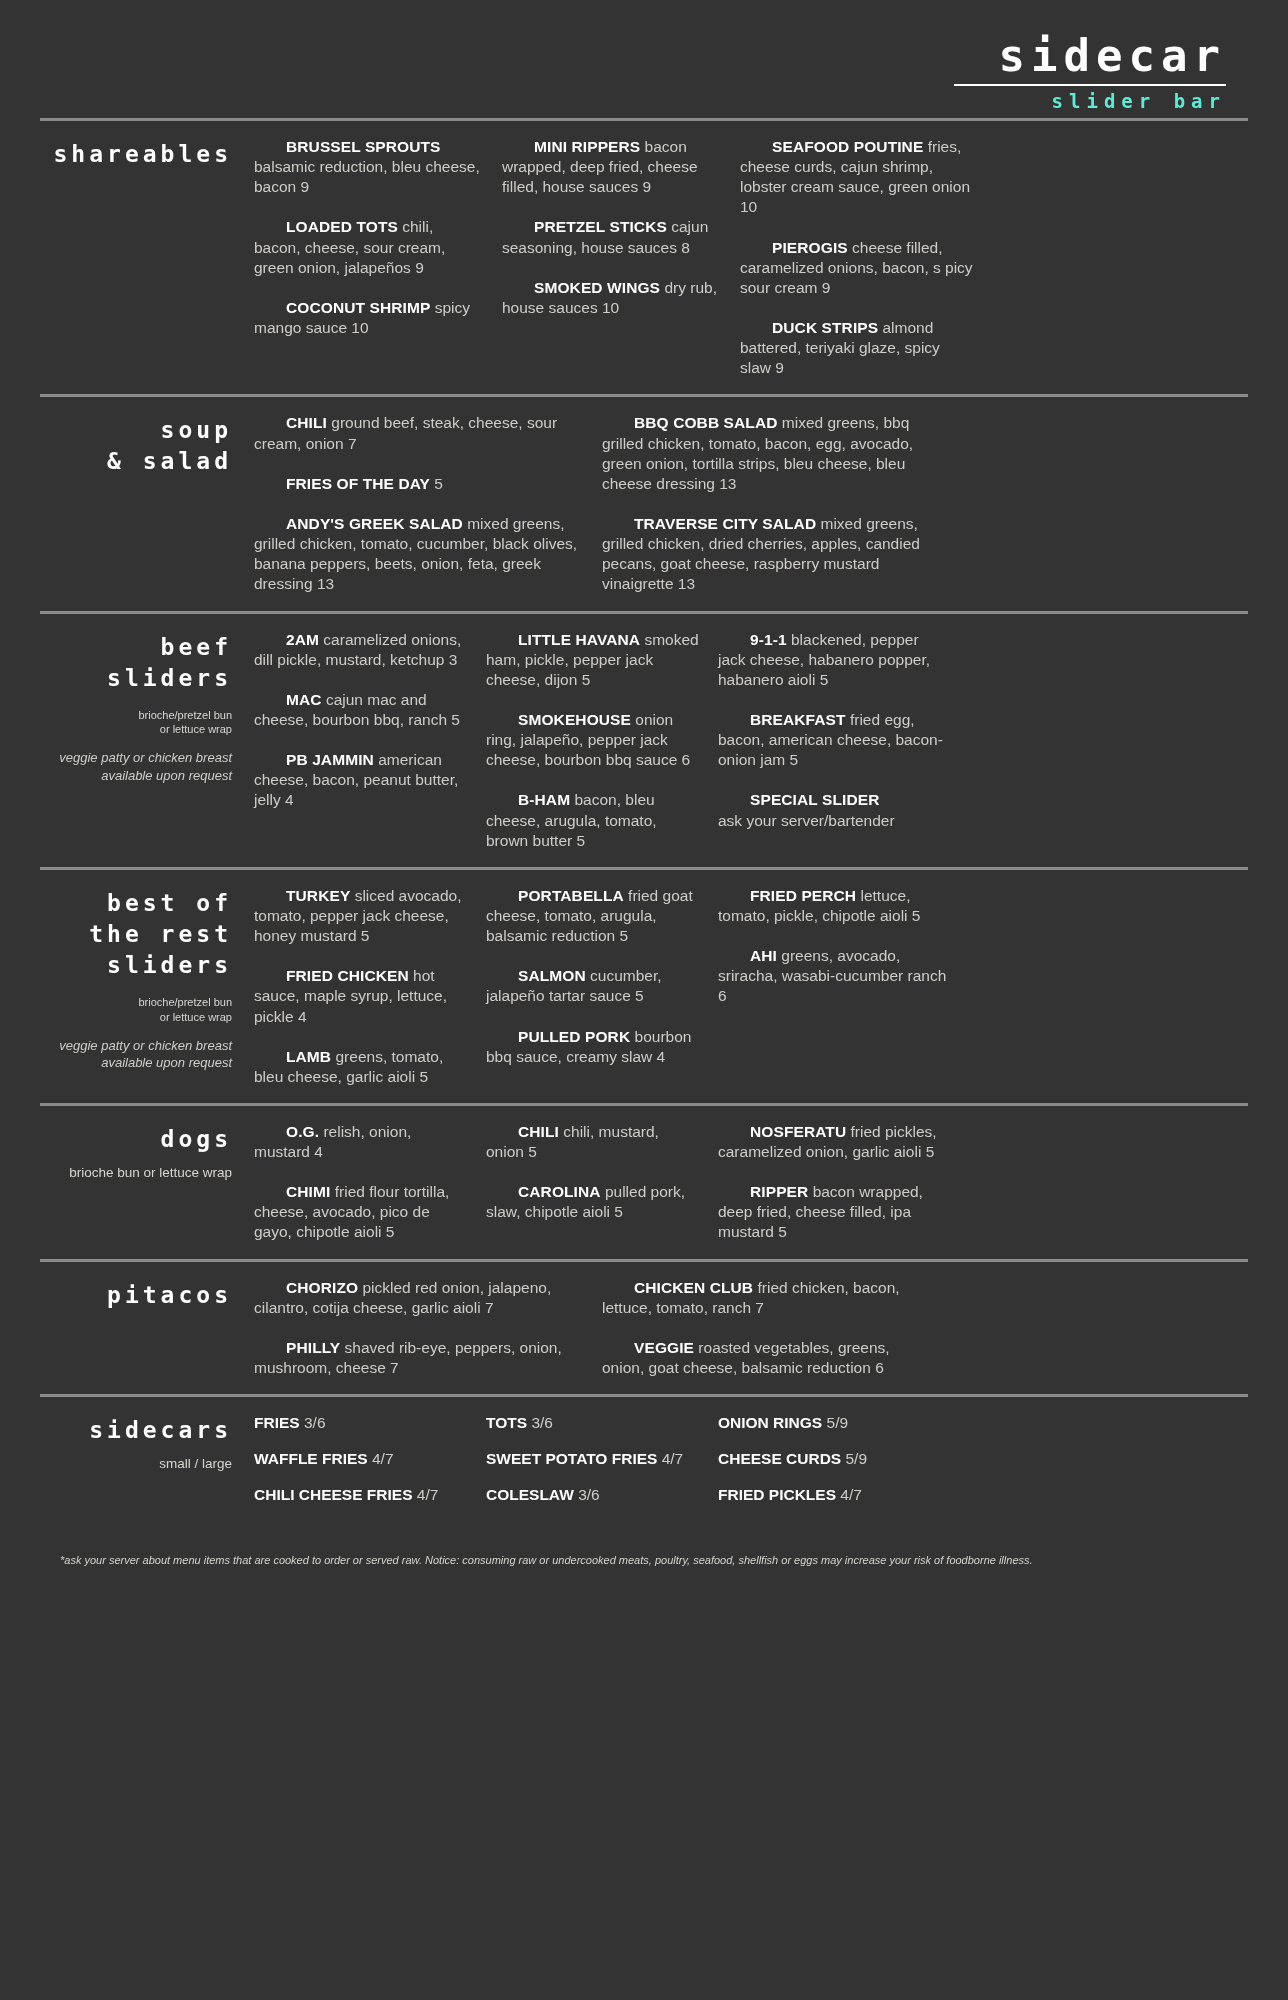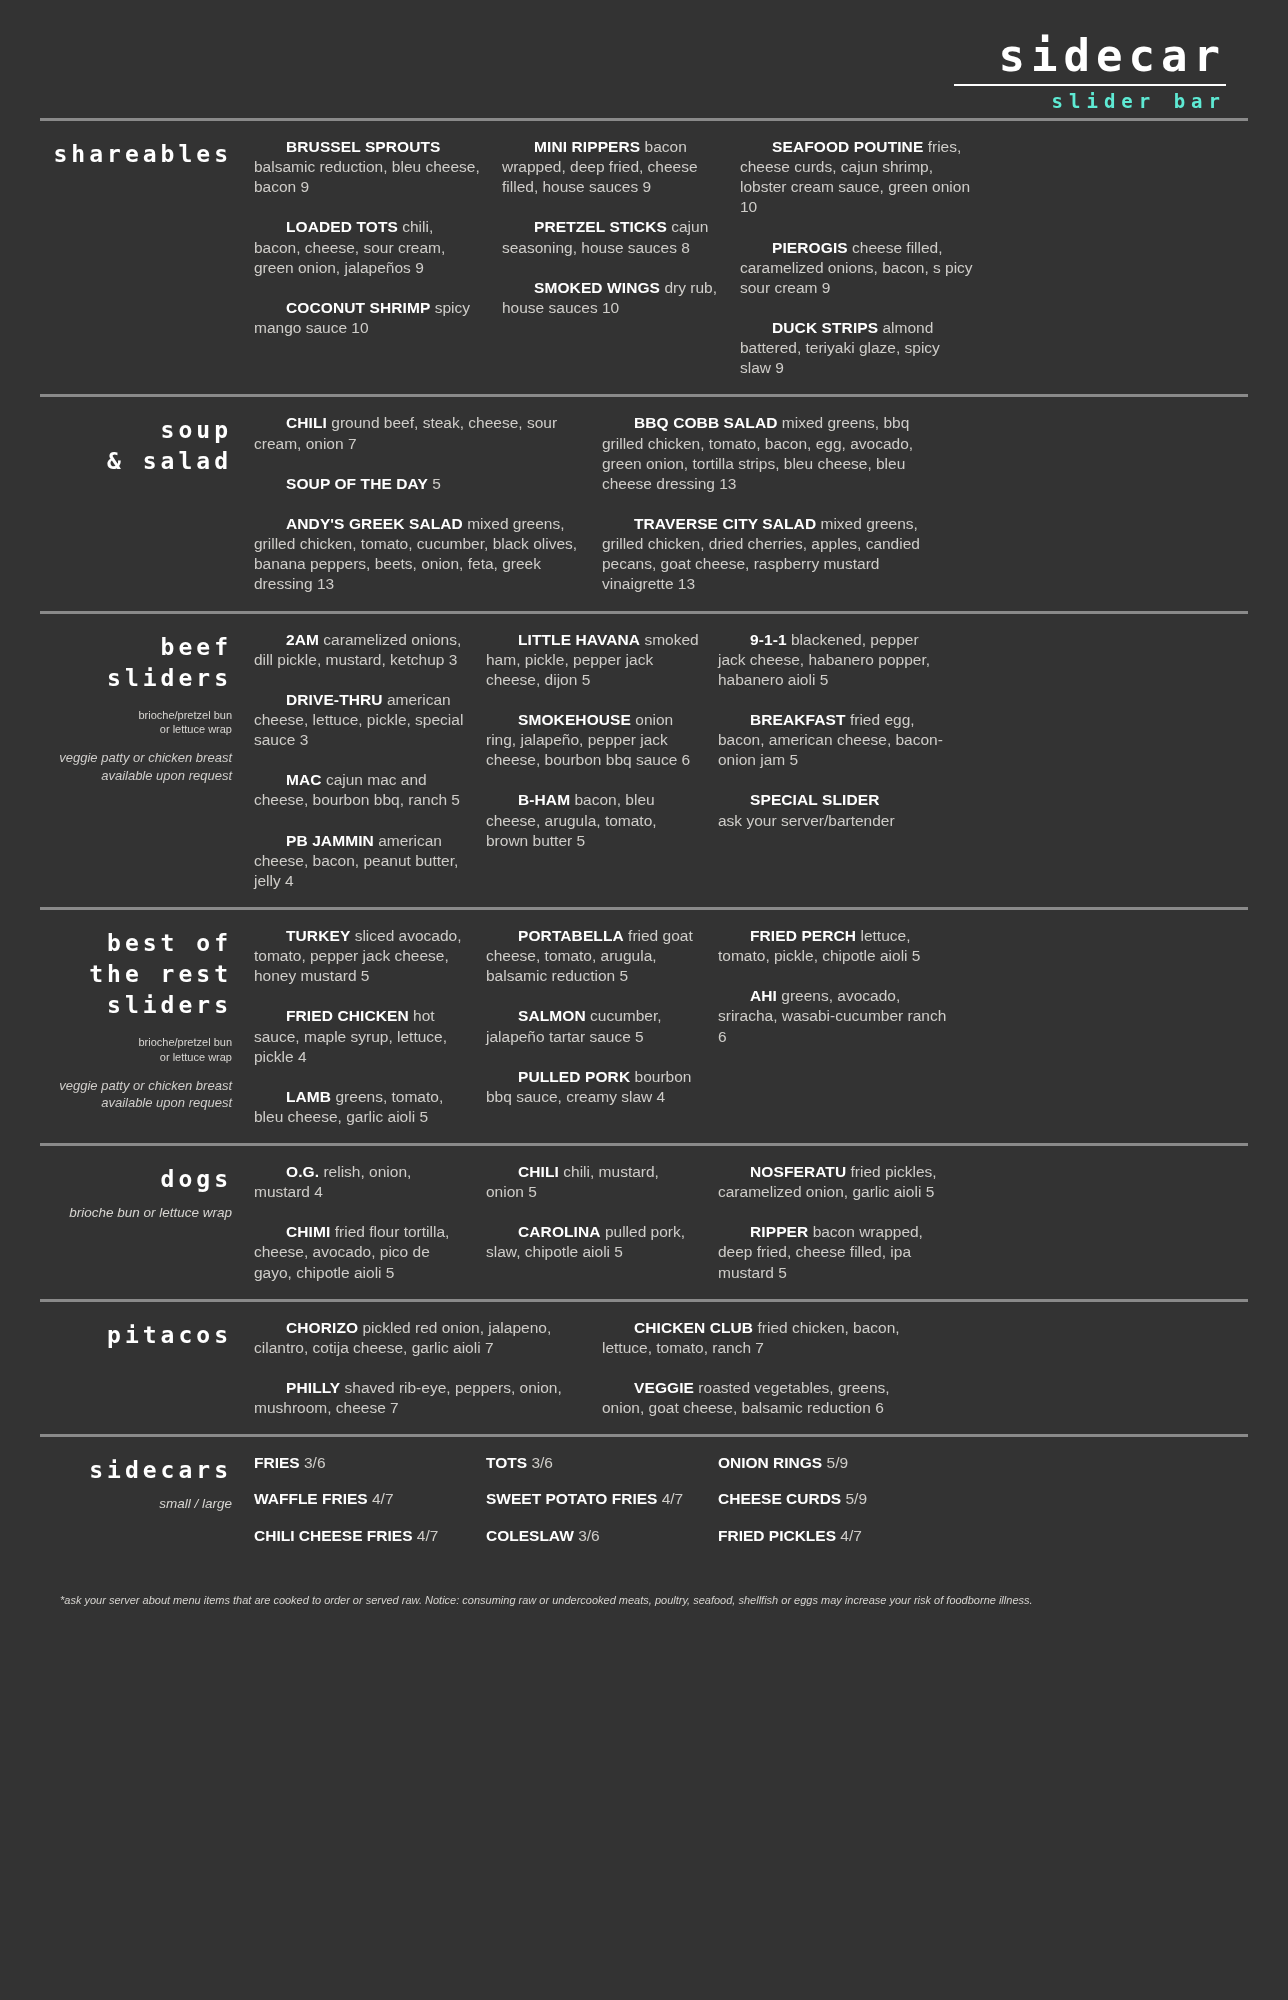--- a/index.html
+++ b/index.html
@@ -89,21 +89,20 @@
     font-size: 13px;
     font-style: italic;
     color: #d0cecb;
     line-height: 1.35;
     margin-top: 12px;
   }
   .sec-note-small {
     font-size: 13.5px;
     color: #d8d6d2;
     margin-top: 10px;
-    font-style: italic;
   }
 
   .cols {
     flex: 1 1 auto;
     display: flex;
     gap: 0;
   }
   .col { padding-right: 18px; }
 
   .item { margin-bottom: 20px; }
@@ -224,21 +223,21 @@
     <div class="sec-head">
       <div class="sec-title">soup</div>
       <div class="sec-title">&amp; salad</div>
     </div>
     <div class="cols">
       <div class="col c-soup-1">
         <div class="item">
             <div class="item-text"><b>CHILI</b> <span>ground beef, steak, cheese, sour cream, onion  7</span></div>
           </div>
         <div class="item">
-            <div class="item-text"><b>SOUP OF THE DAY</b> <span>5</span></div>
+            <div class="item-text"><b>FRIES OF THE DAY</b> <span>5</span></div>
           </div>
         <div class="item">
             <div class="item-text"><b>ANDY'S GREEK SALAD</b> <span>mixed greens, grilled chicken, tomato, cucumber, black olives, banana peppers, beets, onion, feta, greek dressing  13</span></div>
           </div>
       </div>
       <div class="col c-soup-2">
         <div class="item">
             <div class="item-text"><b>BBQ COBB SALAD</b> <span>mixed greens, bbq grilled chicken, tomato, bacon, egg, avocado, green onion, tortilla strips, bleu cheese, bleu cheese dressing  13</span></div>
           </div>
         <div class="item">
@@ -256,23 +255,20 @@
       <div class="sec-title">sliders</div>
       <div class="sec-note" style="white-space:pre-line">brioche/pretzel bun
 or lettuce wrap</div>
       <div class="sec-note-it" style="white-space:pre-line">veggie patty or chicken breast
 available upon request</div>
     </div>
     <div class="cols">
       <div class="col c-beef-1">
         <div class="item">
             <div class="item-text"><b>2AM</b> <span>caramelized onions, dill pickle, mustard, ketchup  3</span></div>
-          </div>
-        <div class="item">
-            <div class="item-text"><b>DRIVE-THRU</b> <span>american cheese, lettuce, pickle, special sauce  3</span></div>
           </div>
         <div class="item">
             <div class="item-text"><b>MAC</b> <span>cajun mac and cheese, bourbon bbq, ranch  5</span></div>
           </div>
         <div class="item">
             <div class="item-text"><b>PB JAMMIN</b> <span>american cheese, bacon, peanut butter, jelly  4</span></div>
           </div>
       </div>
       <div class="col c-beef-2">
         <div class="item">

